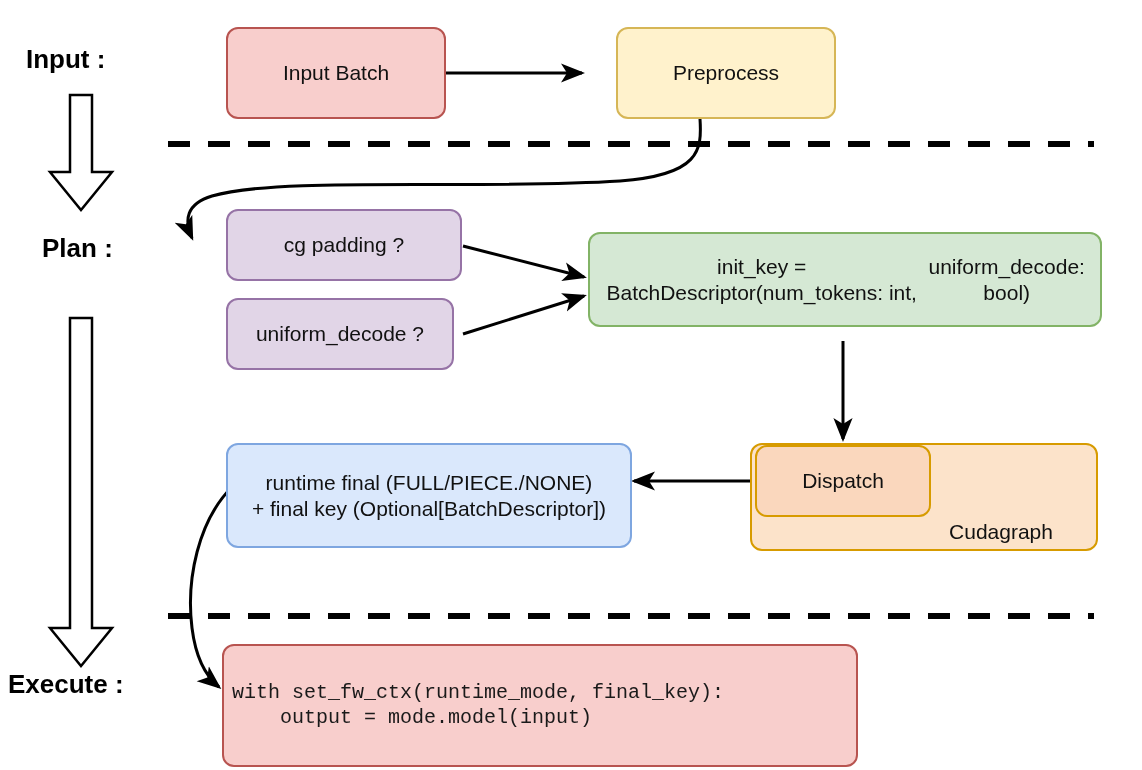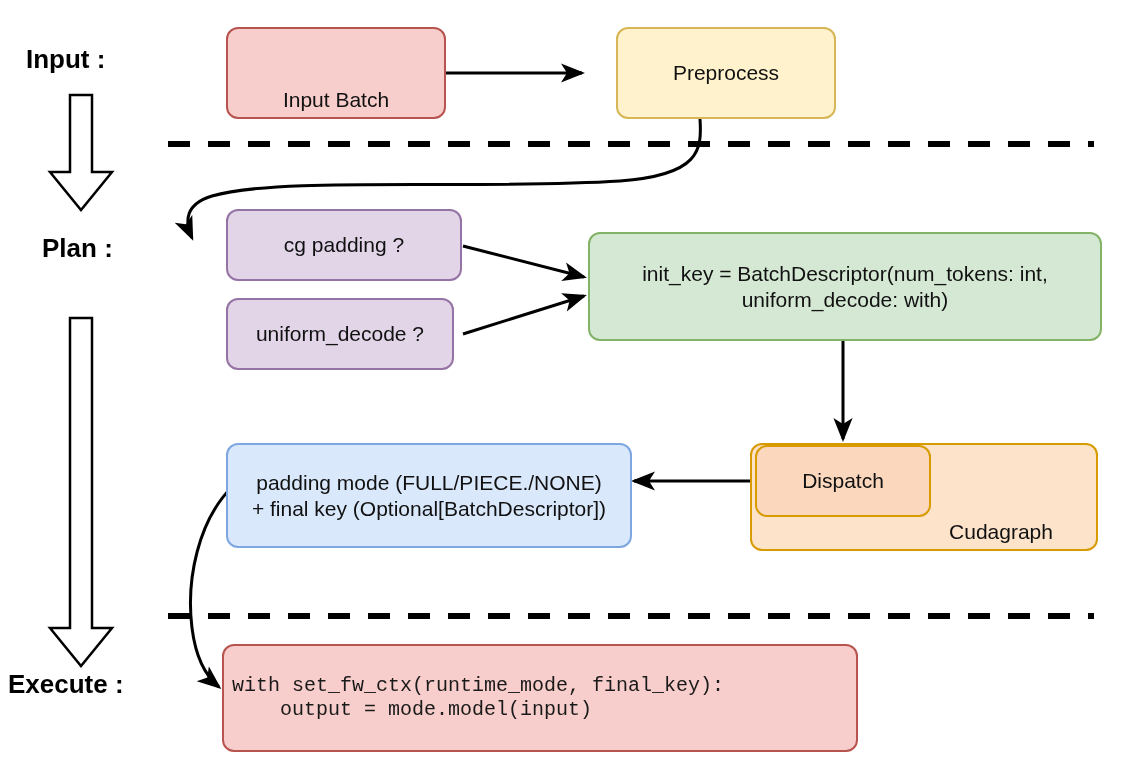--- a/index.html
+++ b/index.html
@@ -98,52 +98,52 @@
 
     <polygon points="70,95 92,95 92,172 112,172 81,210 50,172 70,172" fill="#ffffff" stroke="#000" stroke-width="2.5"></polygon>
 
     <polygon points="70,318 92,318 92,628 112,628 81,666 50,628 70,628" fill="#ffffff" stroke="#000" stroke-width="2.5"></polygon>
   </svg>
 
   <div class="stage-label" style="left:26px; top:46px;">Input :</div>
   <div class="stage-label" style="left:42px; top:235px;">Plan :</div>
   <div class="stage-label" style="left:8px; top:671px;">Execute :</div>
 
-  <div class="node pink" style="left:226px; top:27px; width:220px; height:92px;align-items:flex-end;">
+  <div class="node pink" style="left:226px; top:27px; width:220px; height:92px;">
     <span>Input Batch</span>
   </div>
 
   <div class="node yellow" style="left:586px; top:27px; width:220px; height:92px;">
     <span>Preprocess</span>
   </div>
 
   <div class="node purple" style="left:226px; top:209px; width:236px; height:72px;">
     <span>cg padding ?</span>
   </div>
 
   <div class="node purple" style="left:226px; top:298px; width:228px; height:72px;">
     <span>uniform_decode ?</span>
   </div>
 
-  <div class="node green" style="left:588px; top:232px; width:514px; height:109px; flex-direction:column;align-items:center;">
+  <div class="node green" style="left:588px; top:232px; width:514px; height:95px; flex-direction:row;align-items:center;">
     <span>init_key = BatchDescriptor(num_tokens: int,</span>
-    <span>uniform_decode: with)</span>
+    <span>uniform_decode: bool)</span>
   </div>
 
   <div class="node blue" style="left:226px; top:443px; width:406px; height:105px; flex-direction:column;">
-    <span>padding mode (FULL/PIECE./NONE)</span>
+    <span>runtime final (FULL/PIECE./NONE)</span>
     <span>+ final key (Optional[BatchDescriptor])</span>
   </div>
 
   <div class="node orange-outer" style="left:750px; top:443px; width:348px; height:108px; justify-content:flex-end; padding-right:26px; flex-direction:column; align-items:flex-end;gap:44px;">
     <span style="width:100%; text-align:center; padding-left:170px; box-sizing:border-box;">Cudagraph</span>
   </div>
 
   <div class="node orange-inner" style="left:755px; top:445px; width:176px; height:72px;text-align:right;">
     <span>Dispatch</span>
   </div>
 
-  <div class="node codebox" style="left:222px; top:644px; width:636px; height:108px; flex-direction:column; align-items:flex-start; justify-content:center; padding-left:8px;">
+  <div class="node codebox" style="left:222px; top:644px; width:636px; height:123px; flex-direction:column; align-items:flex-start; justify-content:center; padding-left:8px;">
     <span>with set_fw_ctx(runtime_mode, final_key):</span>
     <span>    output = mode.model(input)</span>
   </div>
 
 </div>
 
 </body></html>

